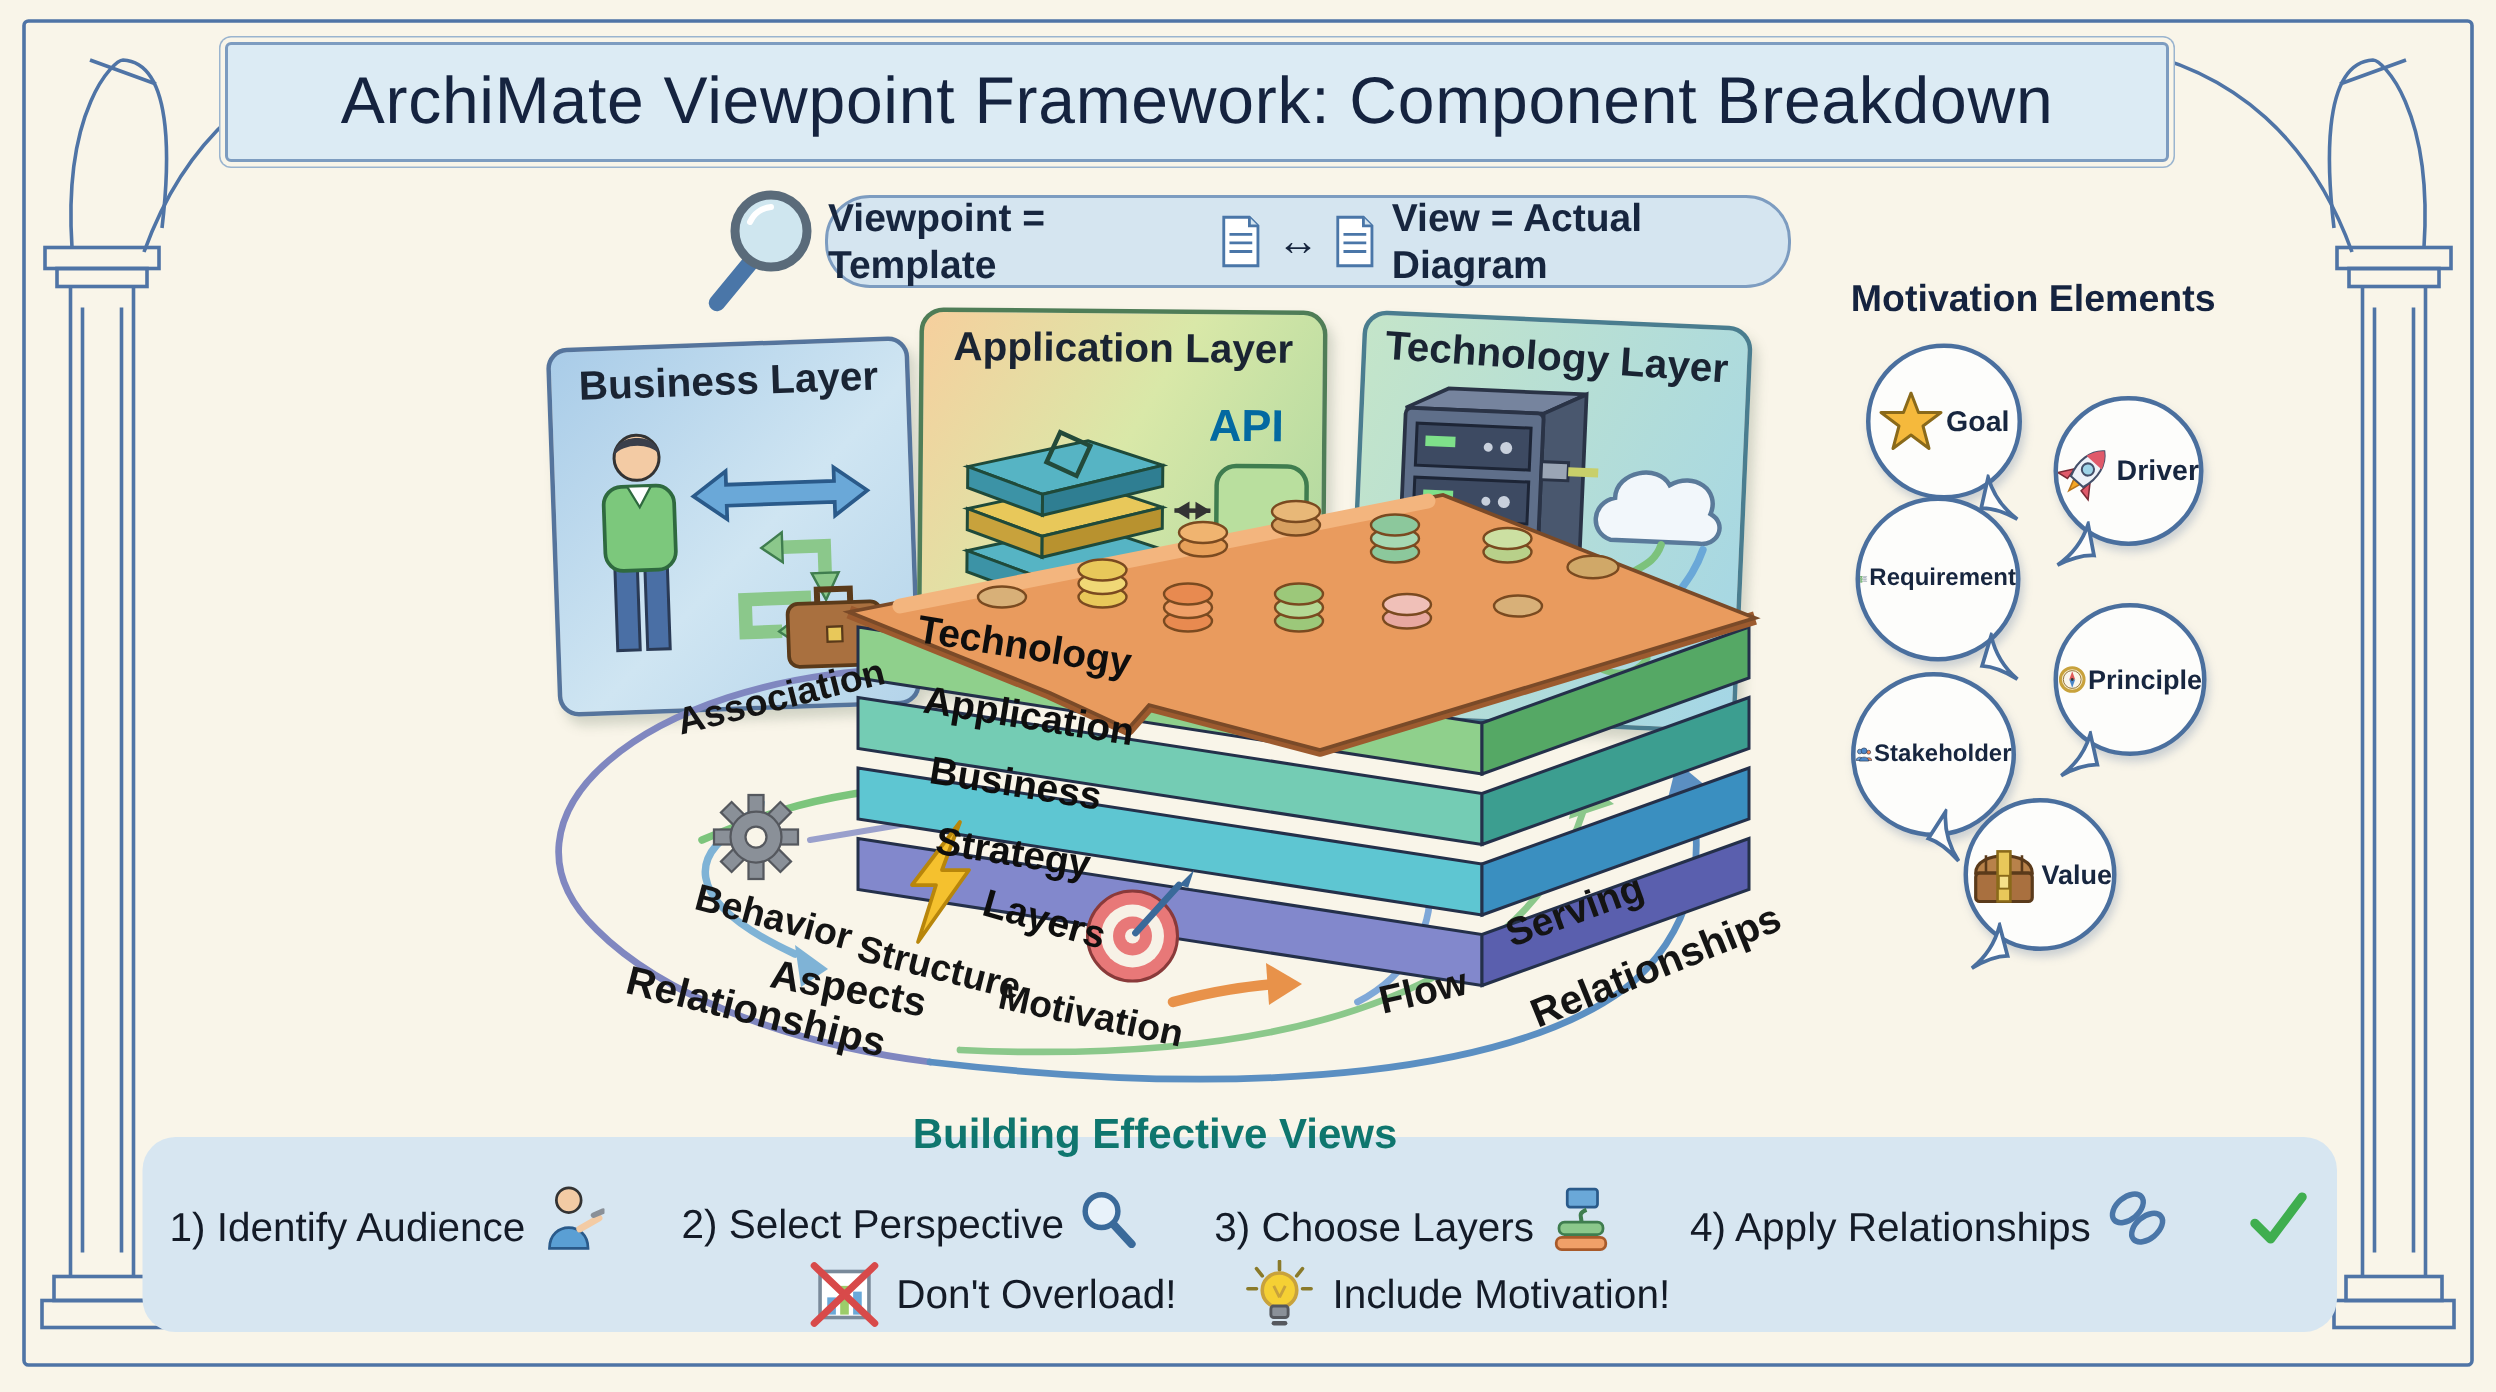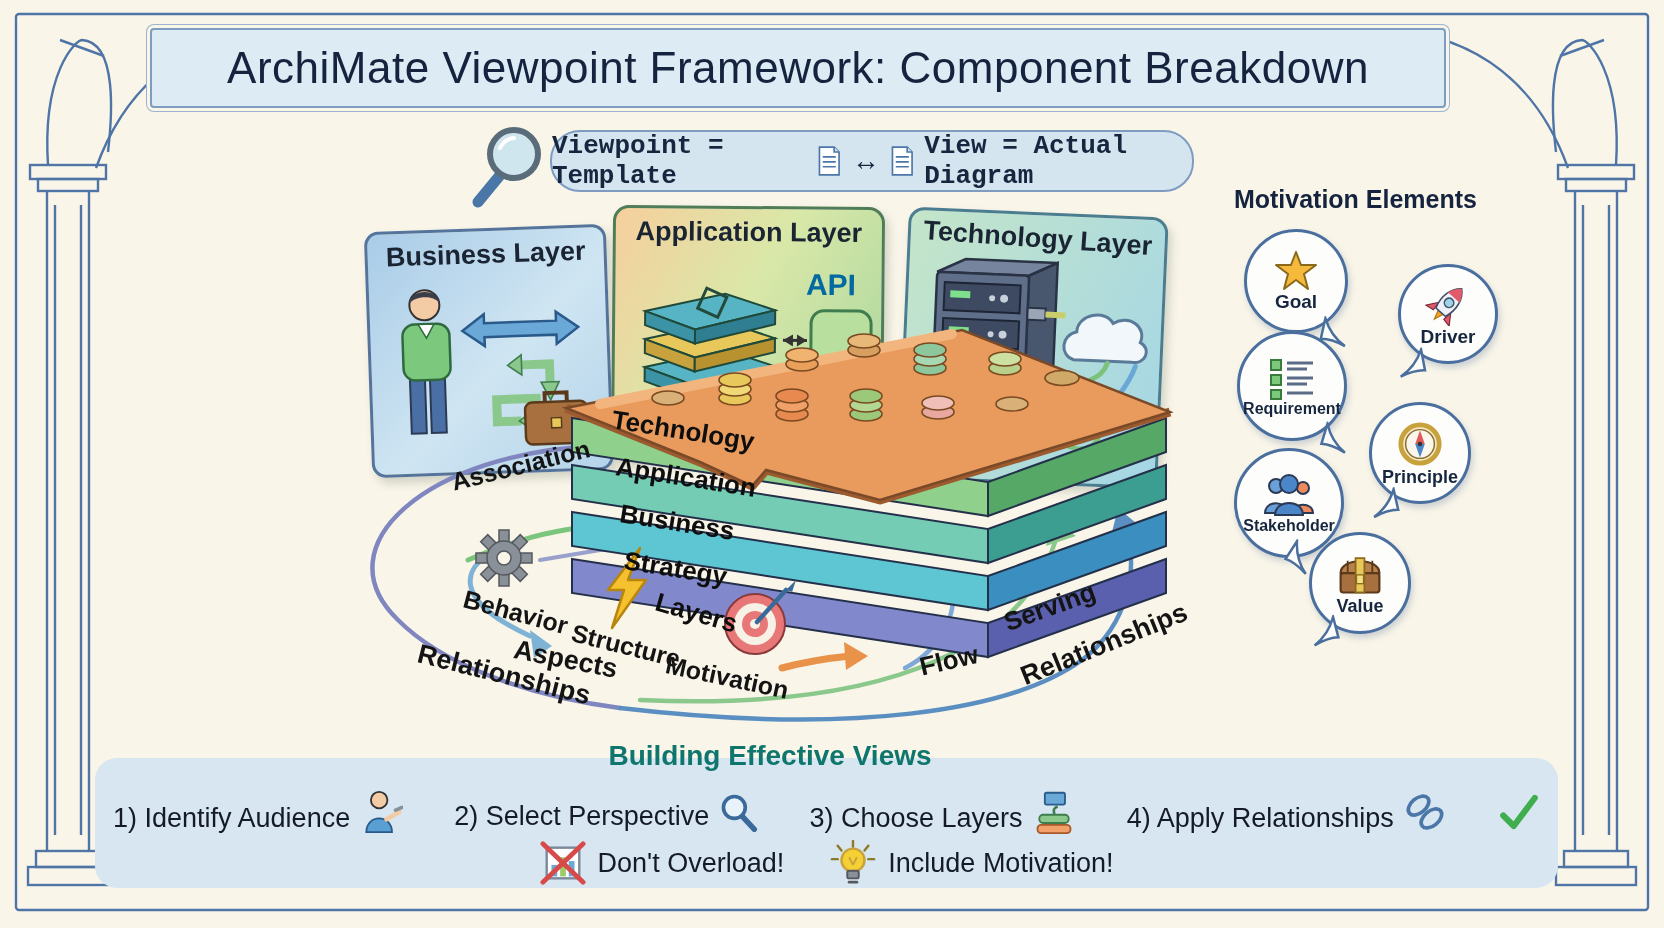--- a/index.html
+++ b/index.html
@@ -7,41 +7,41 @@
           font-family:"Liberation Sans",sans-serif;color:#15233f;}
   .abs{position:absolute;}
   
   .banner{left:150px;top:28px;width:1292px;height:76px;background:#dcebf4;border:2px solid #7d9cc0;
           border-radius:4px;display:flex;align-items:center;justify-content:center;
           box-shadow:0 0 0 3px #f9f5e9, 0 0 0 4px #9ab4cf;}
   .banner h1{margin:0;font-size:44px;font-weight:400;color:#15233f;letter-spacing:.5px;}
   
   .pill{left:550px;top:130px;width:640px;height:58px;background:#d5e5f0;border:2.5px solid #7d9cc0;
         border-radius:30px;display:flex;align-items:center;justify-content:center;gap:10px;}
-  .pill .ptxt{font-size:26px;font-weight:700;color:#17263f;font-family:Liberation Mono, monospace;}
+  .pill .ptxt{font-size:26px;font-weight:700;color:#17263f;}
   .docicon{width:30px;height:38px;}
   .arrowtxt{font-size:28px;font-weight:700;color:#17263f;}
   
   .card{border-radius:14px;box-shadow:4px 6px 8px rgba(90,110,90,.25);}
   .card h2{margin:8px 6px 0 6px;text-align:center;font-size:27px;font-weight:700;color:#1a2433;}
   .card-business{left:368px;top:228px;width:236px;height:240px;transform:rotate(-2deg);
     background:linear-gradient(135deg,#a9cce8 0%,#cfe5f2 55%,#b4d4ea 100%);border:3px solid #55749c;}
   .card-application{left:612px;top:206px;width:266px;height:250px;transform:rotate(.5deg);
     background:linear-gradient(120deg,#f6cf9d 0%,#d9e8a8 45%,#a6d59e 100%);border:3px solid #4f7d57;border-radius:16px;}
   .card-technology{left:903px;top:212px;width:254px;height:266px;transform:rotate(2.5deg);
     background:linear-gradient(115deg,#c4e5c9 0%,#a4d6e6 100%);border:3px solid #4a7d8f;border-radius:16px;}
   .api-label{left:800px;top:268px;width:62px;text-align:center;font-size:30px;font-weight:700;color:#0369a1;transform:rotate(.5deg);}
   
   .ann{font-weight:700;color:#141414;white-space:nowrap;transform-origin:left center;}
   
   .stklabel{font-weight:700;color:#0e0e0e;white-space:nowrap;transform-origin:left center;font-size:26px;}
   
   .mhead{left:1227px;top:185px;width:250px;text-align:right;font-size:25px;font-weight:700;color:#15233f;}
   .bubble{background:#fdfdfb;border:3px solid #4a6f9e;border-radius:50%;
-          display:flex;flex-direction:column;align-items:center;justify-content:center;gap:1px;
+          display:flex;flex-direction:row;align-items:center;justify-content:center;gap:1px;
           box-shadow:2px 4px 6px rgba(120,140,170,.35);}
   .bubble .blabel{font-weight:700;color:#17263f;line-height:1;}
   .tail{position:absolute;width:30px;height:30px;}
   
   .panel{left:95px;top:758px;width:1463px;height:130px;background:#d7e6f1;border-radius:22px;}
   .bhead{left:575px;top:740px;width:390px;text-align:center;font-size:28px;font-weight:700;color:#0f766e;z-index:5;}
   .steps{position:absolute;left:18px;right:18px;top:32px;display:flex;justify-content:space-between;align-items:center;}
   .step{display:flex;align-items:flex-end;gap:9px;font-size:27px;color:#141b27;font-weight:400;}
   .notes{position:absolute;left:0;right:0;top:82px;display:flex;justify-content:center;align-items:center;gap:46px;}
   .note{display:flex;align-items:center;gap:12px;font-size:27px;color:#141b27;}
@@ -296,21 +296,21 @@
   <div class="abs bubble" style="left:1244px;top:229px;width:98px;height:98px">
     <svg width="44" height="40" viewBox="0 0 44 40">
       <polygon points="22,1 27,14 42,14 30,23 34,38 22,29 10,38 14,23 2,14 17,14" fill="#f5b93c" stroke="#8a6a1a" stroke-width="2" stroke-linejoin="round"></polygon>
     </svg>
     <div class="blabel" style="font-size:19px">Goal</div>
     <svg class="tail" style="left:72px;top:86px;transform:rotate(10deg)" viewBox="0 0 30 30">
         <path d="M4,2 Q12,18 28,26 Q13,21 3,23 Z" fill="#fdfdfb" stroke="#4a6f9e" stroke-width="2.5"></path>
       </svg>
   </div>
 
-  <div class="abs bubble" style="left:1398px;top:264px;width:94px;height:94px">
+  <div class="abs bubble" style="left:1369px;top:264px;width:94px;height:94px">
     <svg width="46" height="44" viewBox="0 0 56 56">
       <g transform="rotate(42 28 28)">
         <polygon points="18,34 8,48 19,46" fill="#e05a6a" stroke="#7a2a36 " stroke-width="1.5"></polygon>
         <polygon points="38,34 48,48 37,46" fill="#e05a6a" stroke="#7a2a36" stroke-width="1.5"></polygon>
         <polygon points="24,42 28,54 32,42" fill="#f5a623" stroke="#b8741a" stroke-width="1.5"></polygon>
         <path d="M28,2 C38,10 42,26 36,42 L20,42 C14,26 18,10 28,2 Z" fill="#eef2f8" stroke="#44506a" stroke-width="2"></path>
         <path d="M28,2 C33,6 36,11 38,17 L18,17 C20,11 23,6 28,2 Z" fill="#e05a6a"></path>
         <circle cx="28" cy="26" r="6" fill="#9fd4e8" stroke="#44506a" stroke-width="2"></circle>
       </g>
     </svg>

